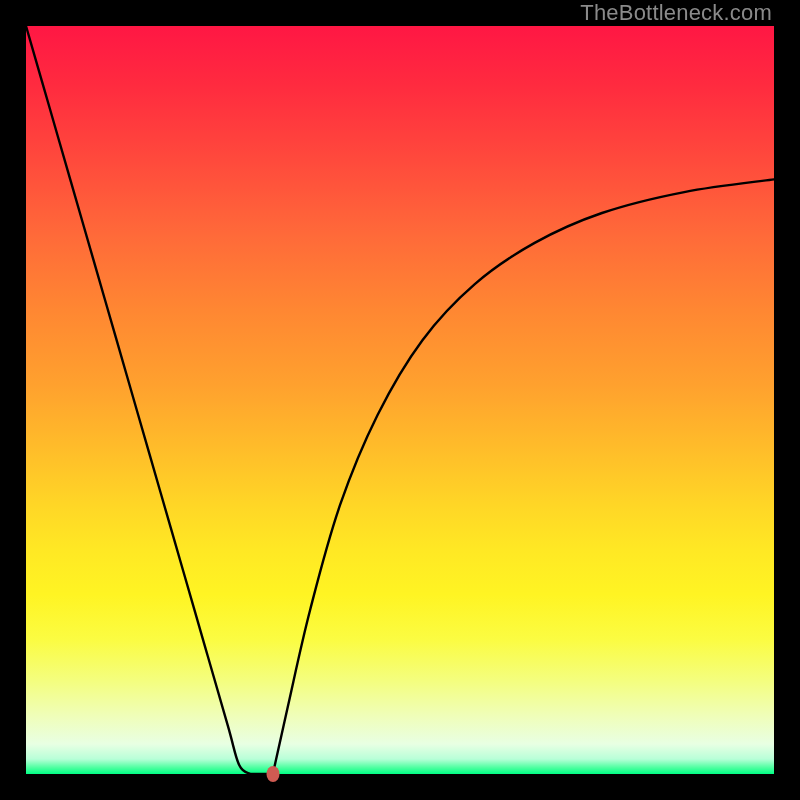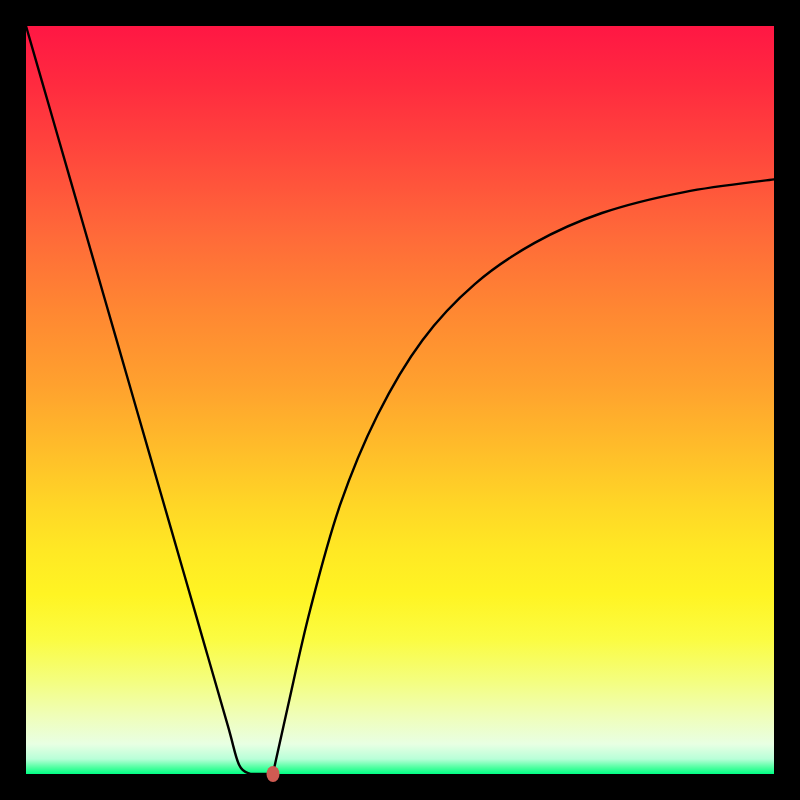--- a/index.html
+++ b/index.html
@@ -72,19 +72,20 @@
     border-radius: 50% / 50%;
     transform: translate(-50%, -50%);
   }
 </style>
 </head>
 <body>
 
 <div class="frame">
   <div class="plot"></div>
 
+  <div class="watermark">TheBottleneck.com</div>
 
   <svg class="curve" viewBox="0 0 748 748" preserveAspectRatio="none">
     <path d="M 0.00 0.00 C 4.04 14.00, 14.36 49.79, 22.44 77.79 C 30.52 105.80, 36.80 127.58, 44.88 155.58 C 52.96 183.59, 59.24 205.37, 67.32 233.38 C 75.40 261.38, 81.68 283.16, 89.76 311.17 C 97.84 339.17, 104.12 360.95, 112.20 388.96 C 120.28 416.97, 126.56 438.75, 134.64 466.75 C 142.72 494.76, 149.00 516.54, 157.08 544.54 C 165.16 572.55, 171.44 594.33, 179.52 622.34 C 187.60 650.34, 195.90 679.12, 201.96 700.13 C 208.02 721.13, 209.14 730.41, 213.18 739.02 C 217.22 747.64, 222.38 746.38, 224.40 748.00 C 226.42 749.62, 223.05 748.00, 224.40 748.00 C 225.75 748.00, 229.19 748.00, 231.88 748.00 C 234.57 748.00, 236.67 748.00, 239.36 748.00 C 242.05 748.00, 245.49 748.00, 246.84 748.00 C 248.19 748.00, 244.15 760.12, 246.84 748.00 C 249.53 735.88, 255.07 710.30, 261.80 680.68 C 268.53 651.06, 274.82 619.79, 284.24 583.44 C 293.66 547.09, 302.04 513.73, 314.16 478.72 C 326.28 443.71, 336.75 418.58, 351.56 388.96 C 366.37 359.34, 378.94 337.72, 396.44 314.16 C 413.94 290.60, 428.60 275.56, 448.80 258.06 C 469.00 240.56, 485.75 229.71, 508.64 216.92 C 531.53 204.13, 549.03 196.16, 575.96 187.00 C 602.89 177.84, 627.27 172.11, 658.24 166.06 C 689.21 160.00, 731.84 155.63, 748.00 153.34" fill="none" stroke="#000000" stroke-width="2.4" stroke-linecap="round" stroke-linejoin="round"></path>
   </svg>
 
   <div class="dot" style="left: 272.84px; top: 774px; background: rgb(207, 91, 82);"></div>
 </div>
 
 </body></html>

